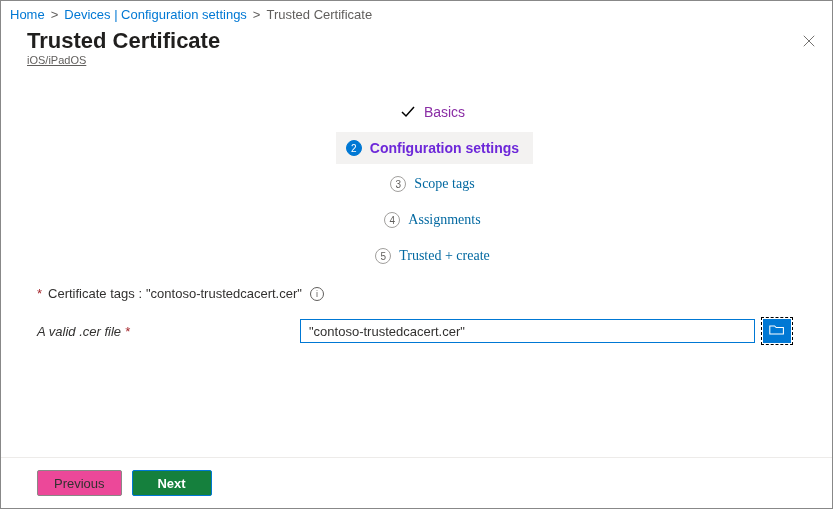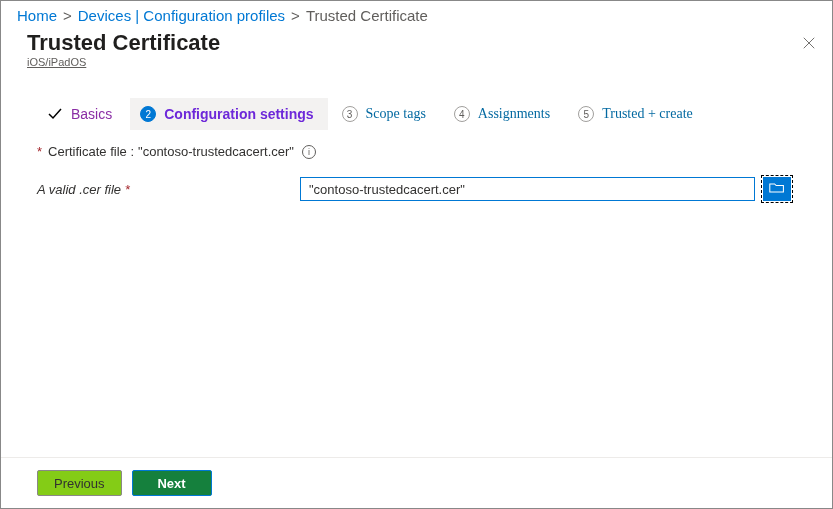--- a/index.html
+++ b/index.html
@@ -17,22 +17,22 @@
   .frame {
     width: 833px;
     height: 509px;
     border: 1px solid #888;
     position: relative;
     display: flex;
     flex-direction: column;
   }
   
   .breadcrumb {
-    padding: 6px 12px 4px 16px;
-    font-size: 15px;
+    padding: 6px 12px 4px 9px;
+    font-size: 13px;
     display: flex;
     align-items: center;
     gap: 6px;
     color: #605e5c;
   }
   .breadcrumb a {
     color: #0078d4;
     text-decoration: none;
     cursor: pointer;
   }
@@ -72,20 +72,21 @@
     padding: 4px;
     line-height: 1;
     margin-top: 2px;
   }
   
   .stepper {
     display: flex;
     align-items: center;
     margin: 30px 0 0 36px;
     gap: 4px;
+    flex-direction: column;
   }
   .step {
     display: flex;
     align-items: center;
     gap: 8px;
     padding: 8px 14px 8px 10px;
     cursor: pointer;
     position: relative;
   }
   .step .num {
@@ -201,40 +202,40 @@
     font-size: 13px;
     font-family: inherit;
     border-radius: 2px;
     cursor: pointer;
     display: inline-flex;
     align-items: center;
     justify-content: center;
     padding: 0 16px;
   }
   .btn-secondary {
-    background: #84cc16;
+    background: #ec4899;
     border: 1px solid #8a8886;
     color: #323130;
   }
   .btn-primary {
     background: #15803d;
     border: 1px solid #0078d4;
     color: #fff;
     font-weight: 600;
   }
 </style>
 </head>
 <body>
 
 <div class="frame">
 
   <nav class="breadcrumb">
     <a>Home</a>
     <span class="sep">&gt;</span>
-    <a>Devices | Configuration profiles</a>
+    <a>Devices | Configuration settings</a>
     <span class="sep">&gt;</span>
     <span class="current">Trusted Certificate</span>
   </nav>
 
   <div class="title-row">
     <div class="title-block">
       <h1>Trusted Certificate</h1>
       <span class="subtitle">iOS/iPadOS</span>
     </div>
     <div class="close-btn">
@@ -269,21 +270,21 @@
     </div>
     <div class="step upcoming">
       <span class="num">5</span>
       <span class="label">Trusted + create</span>
     </div>
   </div>
 
   <div class="form-area">
     <div class="field-header">
       <span class="req">*</span>
-      <span>Certificate file : </span>
+      <span>Certificate tags : </span>
       <span>"contoso-trustedcacert.cer"</span>
       <span class="info-icon">i</span>
     </div>
 
     <div class="field-row">
       <div class="label-col">
         <span>A valid .cer file</span>
         <span class="req"> *</span>
       </div>
       <input type="text" value="&quot;contoso-trustedcacert.cer&quot;" style="">

